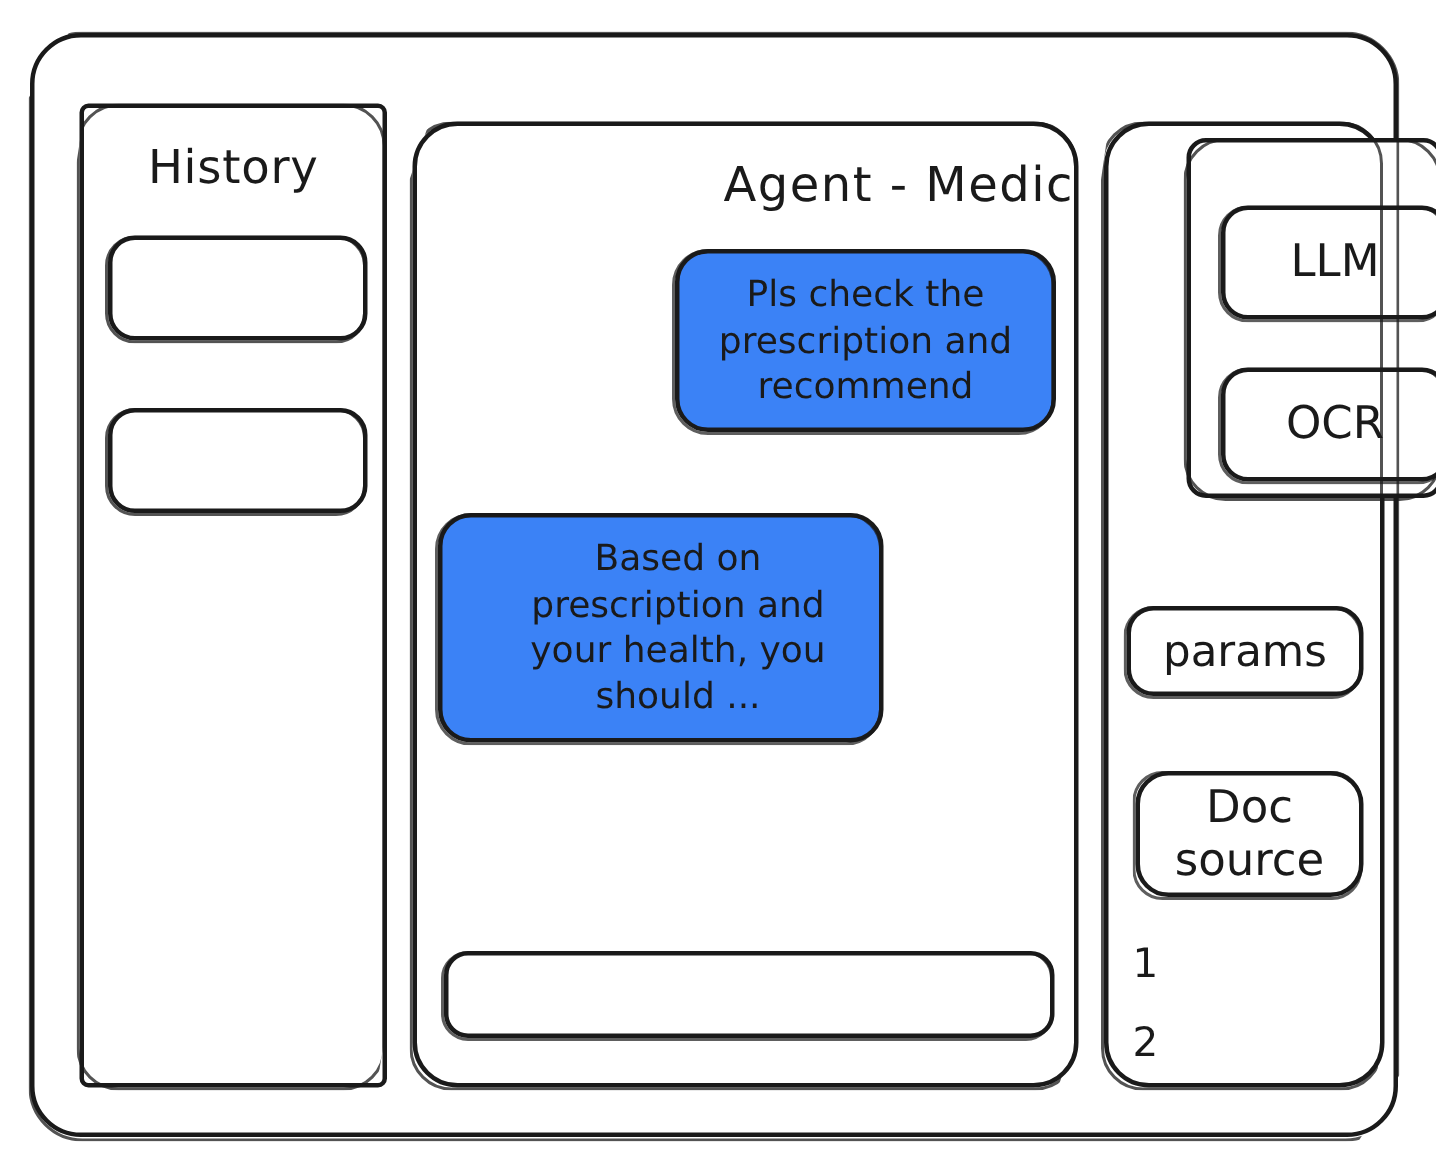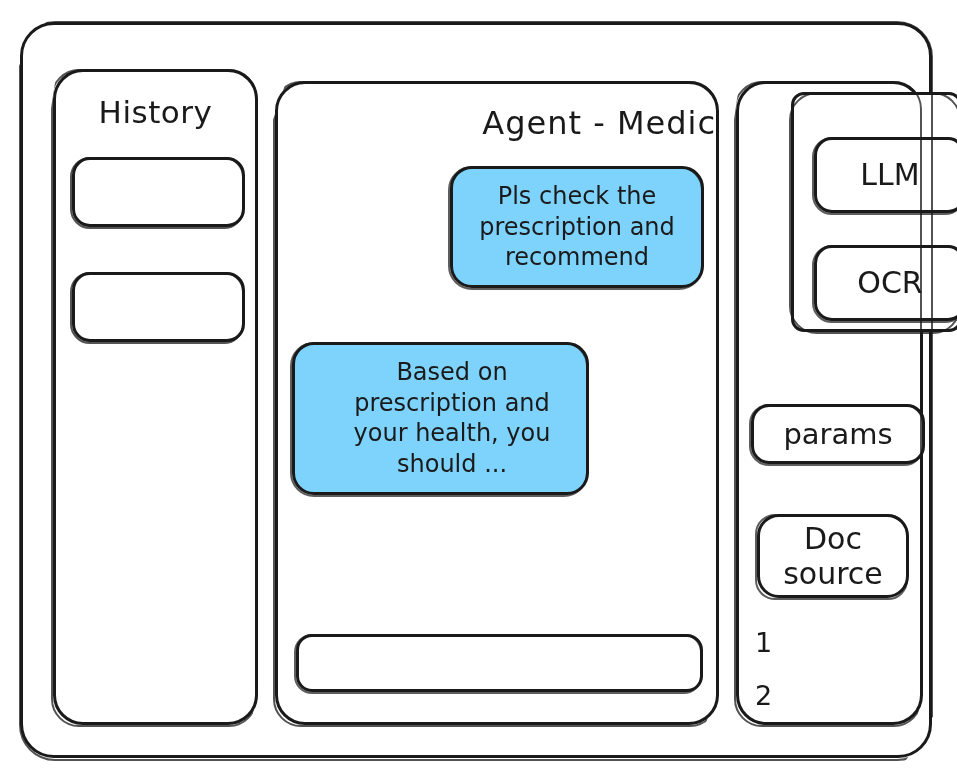--- a/index.html
+++ b/index.html
@@ -51,21 +51,21 @@
     border-radius: 36px;
     left: -4px; top: -4px; right: -4px; bottom: -6px;
   }
 
   
   #history-panel {
     left: 50px;
     top: 66px;
     width: 205px;
     height: 656px;
-    border-radius: 30px;
+    border-radius: 6px;
   }
   #history-title {
     position: absolute;
     left: 0; right: 0;
     top: 22px;
     text-align: center;
     font-size: 31px;
     letter-spacing: .5px;
   }
   .history-item {
@@ -92,21 +92,21 @@
     left: 0; right: 0;
     top: 20px;
     text-align: right;
     font-size: 32px;
     letter-spacing: 1px;
   }
 
   .bubble {
     position: absolute;
     box-sizing: border-box;
-    background: #7dd3fc;
+    background: #3b82f6;
     border: 3px solid #1a1a1a;
     border-radius: 22px;
     padding: 12px 14px;
     font-size: 24px;
     line-height: 1.28;
     text-align: center;
   }
   .bubble::after {
     content: "";
     position: absolute;
@@ -188,21 +188,21 @@
     position: absolute;
     left: -5px; top: -3px; right: -2px; bottom: -5px;
     border: 2px solid #1a1a1a;
     border-radius: 20px;
     opacity: .7;
     pointer-events: none;
     clip-path: polygon(0 8%, 4% 0, 100% 0, 100% 92%, 96% 100%, 0 100%);
   }
   #tool-llm    { left: 20px; top: 42px;  width: 152px; height: 76px; }
   #tool-ocr    { left: 20px; top: 150px; width: 152px; height: 76px; }
-  #tool-params { left: 12px; top: 320px; width: 174px; height: 60px; font-size: 29px; }
+  #tool-params { left: 12px; top: 320px; width: 158px; height: 60px; font-size: 29px; }
   #tool-doc-source {
     left: 18px; top: 430px; width: 152px; height: 84px;
     font-size: 30px; border-radius: 22px;
     flex-direction: column;
   }
 
   #doc-source-list {
     position: absolute;
     left: 16px;
     top: 545px;

